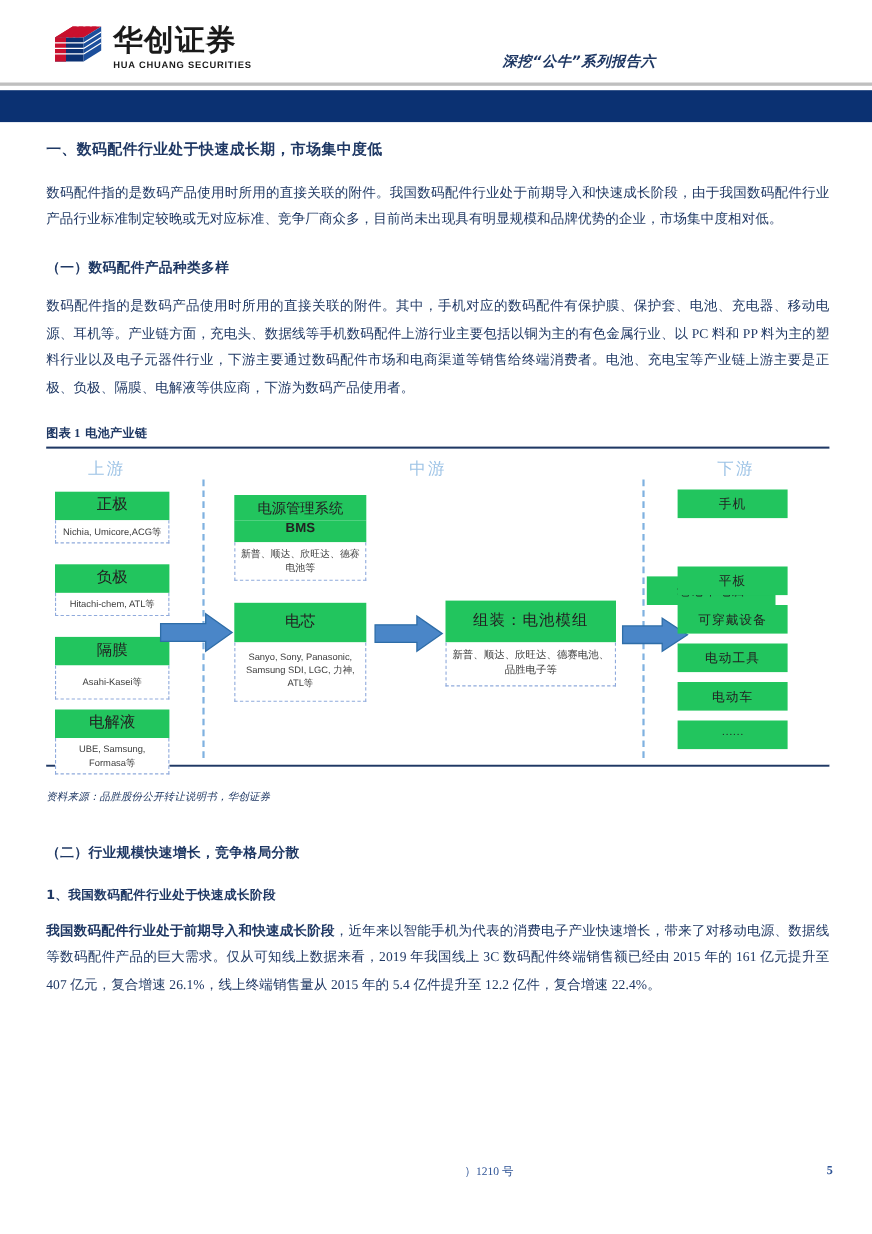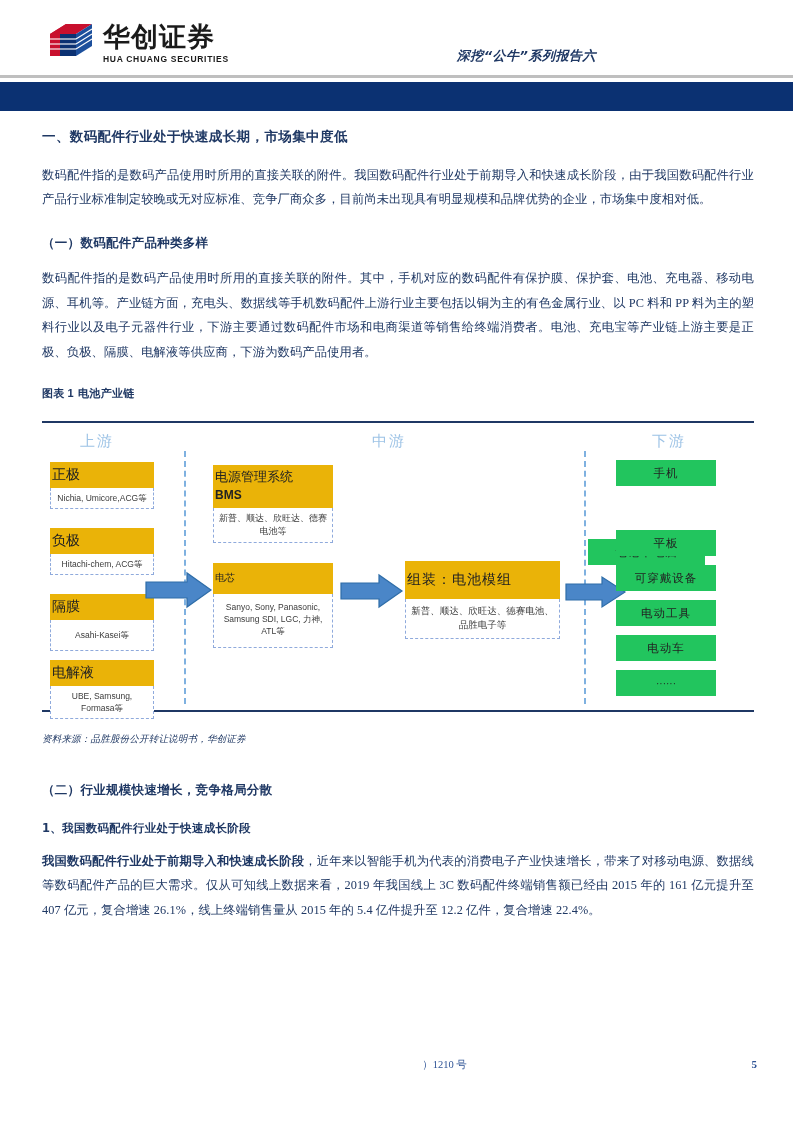--- a/index.html
+++ b/index.html
@@ -137,25 +137,25 @@
     font-weight: bold;
   }
 
   
   .figure {
     margin-top: 22px;
     width: 712px;
     position: relative;
   }
   .fig-caption {
-    font-family: Liberation Sans, sans-serif;
+    font-family: Liberation Serif, serif;
     font-size: 11px;
     font-weight: bold;
     color: #1F3864;
-    padding-bottom: 20px;
+    padding-bottom: 5px;
     letter-spacing: 0.3px;
     margin-top: 21px;
   }
   .fig-caption .fig-num { margin: 0 4px 0 3px; font-weight: bold; }
   .fig-rule-top {
     height: 2px;
     background: #1F3864;
     width: 712px;
   }
   .fig-rule-bottom {
@@ -183,23 +183,24 @@
     width: 0;
     height: 253px;
     border-left: 2.5px dashed #7FB1E0;
   }
   
   .nbox {
     position: absolute;
     box-sizing: border-box;
   }
   .nbox .nb-title {
-    background: #eab308;
+    background: #22c55e;
     font-family: "Liberation Serif", serif;
     color: #222222;
+    text-align: center;
     line-height: 1.25;
     padding: 4px 2px;
   }
   .nbox .nb-sub {
     border: 1px dashed #8FAADC;
     border-top: none;
     font-family: "Liberation Sans", sans-serif;
     font-size: 8.5px;
     color: #3b3b3b;
     text-align: center;
@@ -321,21 +322,21 @@
       <div class="divider" style="left:142px;"></div>
       <div class="divider" style="left:542px;"></div>
 
       <div class="nbox" style="left:8px; top:39px; width:104px;">
         <div class="nb-title" style="font-size:14px;">正极</div>
         <div class="nb-sub">Nichia, Umicore,ACG等</div>
       </div>
 
       <div class="nbox" style="left:8px; top:105px; width:104px;">
         <div class="nb-title" style="font-size:14px;">负极</div>
-        <div class="nb-sub">Hitachi-chem, ACG等</div>
+        <div class="nb-sub">Hitachi-chem, ATL等</div>
       </div>
 
       <div class="nbox" style="left:8px; top:171px; width:104px;">
         <div class="nb-title" style="font-size:14px;">隔膜</div>
         <div class="nb-sub" style="padding:9px 3px;">Asahi-Kasei等</div>
       </div>
 
       <div class="nbox" style="left:8px; top:237px; width:104px;">
         <div class="nb-title" style="font-size:14px;">电解液</div>
         <div class="nb-sub">UBE, Samsung, Formasa等</div>
@@ -347,21 +348,21 @@
         </svg>
       </div>
 
       <div class="nbox" style="left:171px; top:42px; width:120px;">
         <div class="nb-title" style="font-size:13px; padding:4px 2px 2px 2px;">电源管理系统</div>
         <div class="nb-title" style="font-family:'Liberation Sans',sans-serif; font-size:12px; font-weight:bold; padding:0 2px 5px 2px;">BMS</div>
         <div class="nb-sub" style="font-family:'Liberation Serif',serif; font-size:9px;">新普、顺达、欣旺达、德赛电池等</div>
       </div>
 
       <div class="nbox" style="left:171px; top:140px; width:120px;">
-        <div class="nb-title" style="font-size:10px; padding:9px 2px;">电芯</div>
+        <div class="nb-title" style="font-size:14px; padding:9px 2px;">电芯</div>
         <div class="nb-sub" style="padding:7px 3px 9px 3px;">Sanyo, Sony, Panasonic, Samsung SDI, LGC, 力神, ATL等</div>
       </div>
 
       <div class="arrow" style="left:298px; top:150px;">
         <svg width="64" height="36" viewBox="0 0 64 36">
           <polygon points="1,10 39,10 39,2 62,18 39,34 39,26 1,26" fill="#4A86C8" stroke="#2E6DA8" stroke-width="1.2" stroke-linejoin="miter"></polygon>
         </svg>
       </div>
 
       <div class="nbox" style="left:363px; top:138px; width:155px;">

